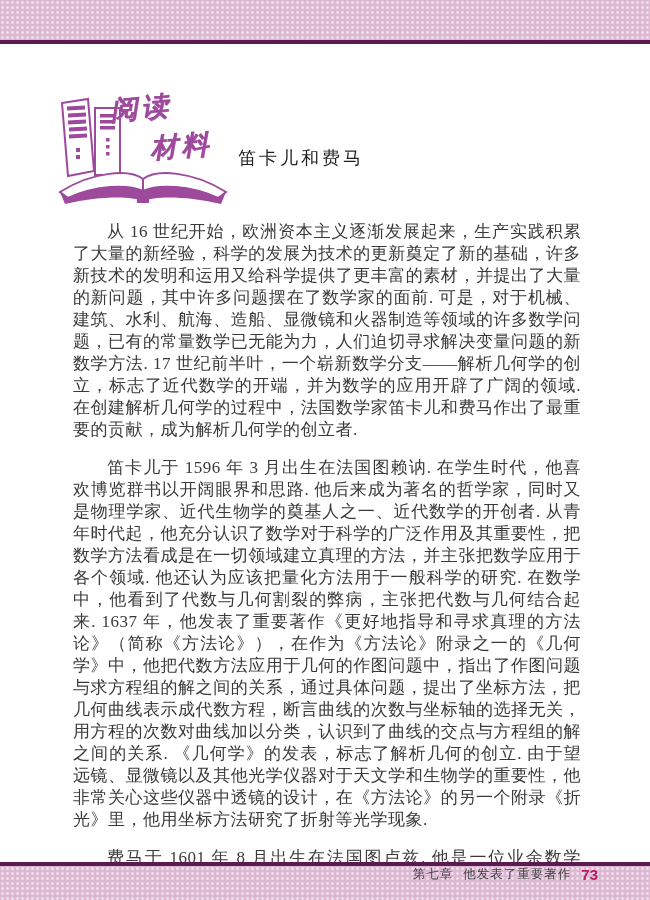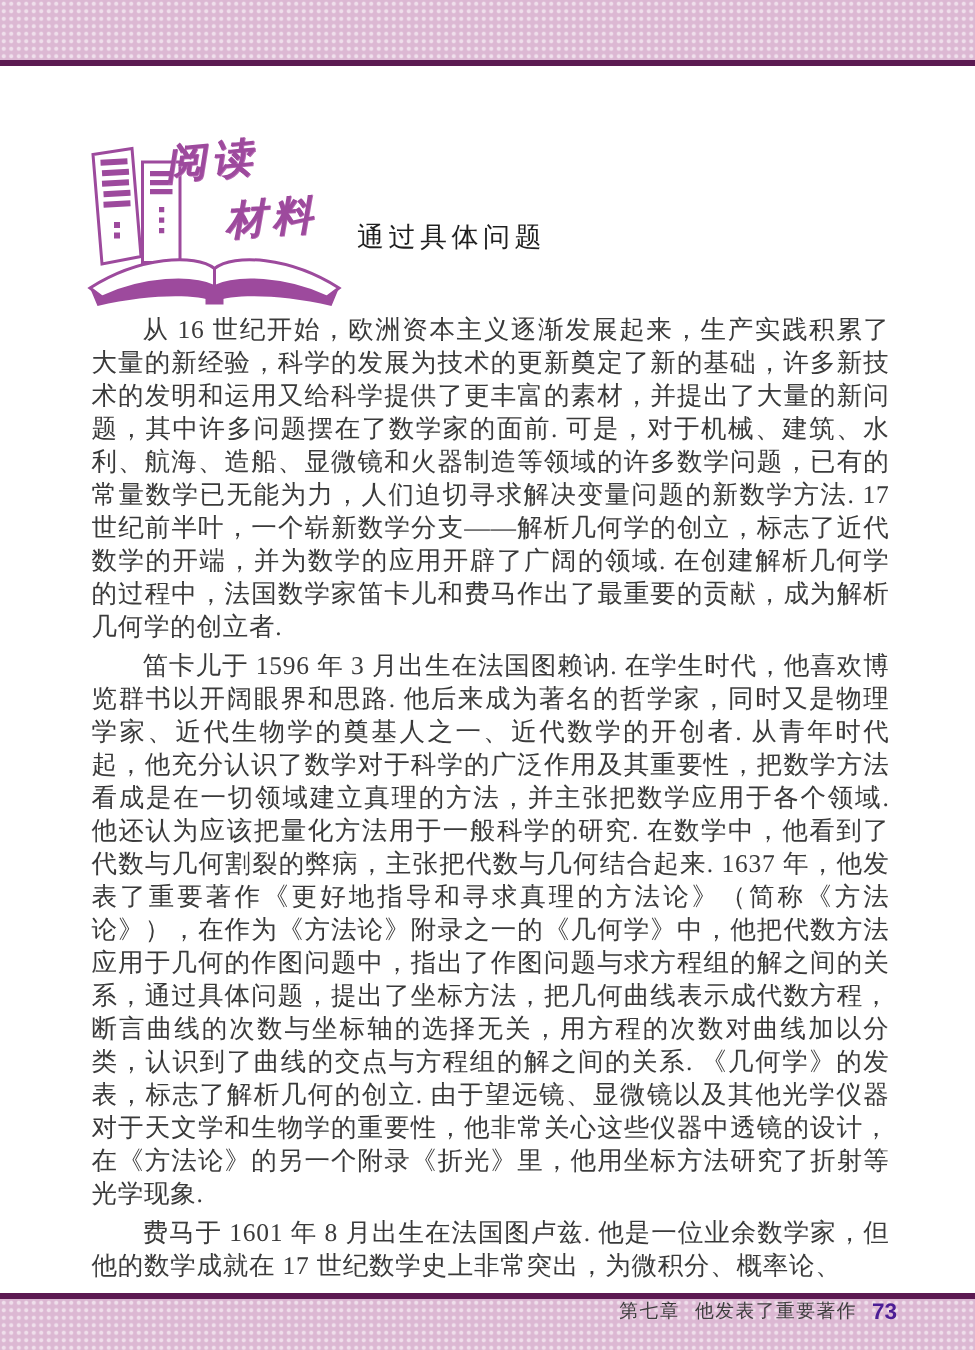--- a/index.html
+++ b/index.html
@@ -33,31 +33,31 @@
     position:absolute; left:238px; top:146px; margin:0;
     font-size:18px; font-weight:normal; color:#1f1f1f; letter-spacing:3px;
   }
 
   
   .article {
     position:absolute; left:57px; top:205px; width:540px;
     font-size:17px; line-height:22px; color:#3a3a3a;
     text-align:justify; letter-spacing:0.5px;
   }
-  .article p { margin:4px; text-indent:2em; }
+  .article p { margin:16px; text-indent:2em; }
 
   
   .footer {
     position:absolute; right:52px; bottom:0; height:34px;
     display:flex; align-items:flex-start; gap:10px;
     color:#3e3e3e; font-size:12.5px; letter-spacing:1px;
   }
   .footer .pagenum {
     font-family:"Liberation Sans","DejaVu Sans",sans-serif;
-    font-weight:bold; font-size:15px; color:#4c1d95; letter-spacing:0;
+    font-weight:bold; font-size:15px; color:#be185d; letter-spacing:0;
   }
 </style>
 </head>
 <body>
 
 <div class="page">
 
   <div class="band top"></div>
 
   <div class="logo">
@@ -90,21 +90,21 @@
       <path d="M12,100 C45,79 82,77 95,87 C108,77 145,79 178,100 L170,106 C142,93 110,92 95,99 C80,92 48,93 20,106 Z" fill="#ffffff" stroke="#9d4a9d" stroke-width="2"></path>
       <line x1="95" y1="87" x2="95" y2="99" stroke="#9d4a9d" stroke-width="2"></line>
 
       <path d="M12,100 L20,106 C48,93 80,92 95,99 C110,92 142,93 170,106 L178,100 L173,112 C138,104 108,104 95,109 C82,104 52,104 17,112 Z" fill="#9d4a9d"></path>
       <rect x="89" y="100" width="12" height="11" fill="#9d4a9d"></rect>
     </svg>
     <span class="logo-word w1">阅读</span>
     <span class="logo-word w2">材料</span>
   </div>
 
-  <h1 class="title">通过具体问题</h1>
+  <h1 class="title">笛卡儿和费马</h1>
 
   <div class="article">
     <p>从 16 世纪开始，欧洲资本主义逐渐发展起来，生产实践积累了大量的新经验，科学的发展为技术的更新奠定了新的基础，许多新技术的发明和运用又给科学提供了更丰富的素材，并提出了大量的新问题，其中许多问题摆在了数学家的面前. 可是，对于机械、建筑、水利、航海、造船、显微镜和火器制造等领域的许多数学问题，已有的常量数学已无能为力，人们迫切寻求解决变量问题的新数学方法. 17 世纪前半叶，一个崭新数学分支——解析几何学的创立，标志了近代数学的开端，并为数学的应用开辟了广阔的领域. 在创建解析几何学的过程中，法国数学家笛卡儿和费马作出了最重要的贡献，成为解析几何学的创立者.</p>
     <p>笛卡儿于 1596 年 3 月出生在法国图赖讷. 在学生时代，他喜欢博览群书以开阔眼界和思路. 他后来成为著名的哲学家，同时又是物理学家、近代生物学的奠基人之一、近代数学的开创者. 从青年时代起，他充分认识了数学对于科学的广泛作用及其重要性，把数学方法看成是在一切领域建立真理的方法，并主张把数学应用于各个领域. 他还认为应该把量化方法用于一般科学的研究. 在数学中，他看到了代数与几何割裂的弊病，主张把代数与几何结合起来. 1637 年，他发表了重要著作《更好地指导和寻求真理的方法论》（简称《方法论》），在作为《方法论》附录之一的《几何学》中，他把代数方法应用于几何的作图问题中，指出了作图问题与求方程组的解之间的关系，通过具体问题，提出了坐标方法，把几何曲线表示成代数方程，断言曲线的次数与坐标轴的选择无关，用方程的次数对曲线加以分类，认识到了曲线的交点与方程组的解之间的关系. 《几何学》的发表，标志了解析几何的创立. 由于望远镜、显微镜以及其他光学仪器对于天文学和生物学的重要性，他非常关心这些仪器中透镜的设计，在《方法论》的另一个附录《折光》里，他用坐标方法研究了折射等光学现象.</p>
     <p>费马于 1601 年 8 月出生在法国图卢兹. 他是一位业余数学家，但他的数学成就在 17 世纪数学史上非常突出，为微积分、概率论、</p>
   </div>
 
   <div class="band bottom"></div>
 
   <div class="footer">

